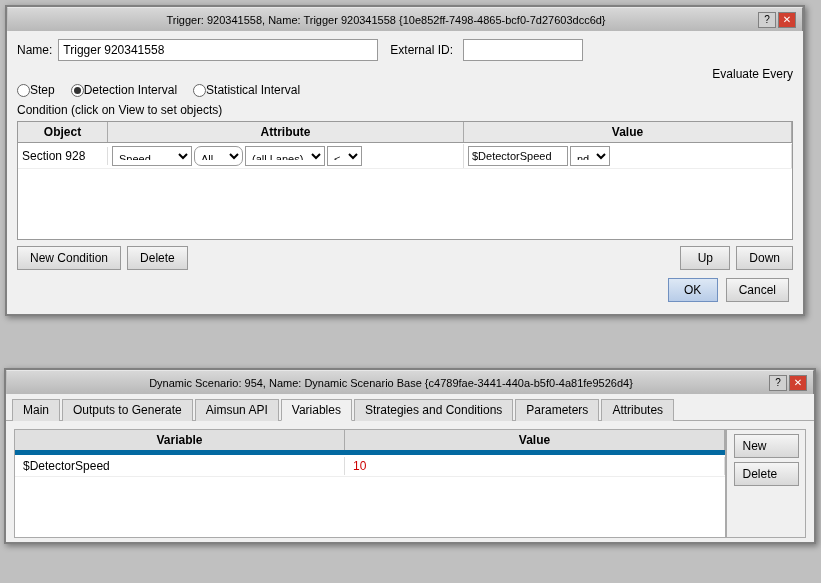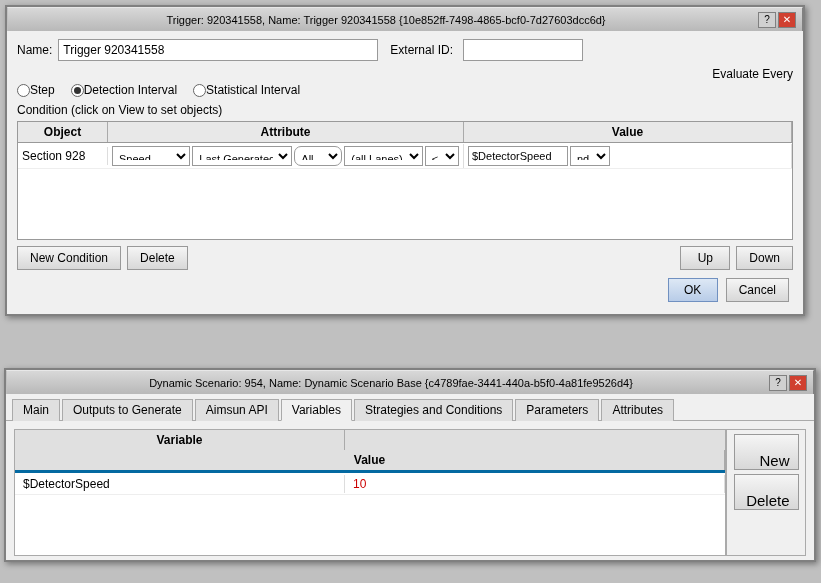--- a/index.html
+++ b/index.html
@@ -202,22 +202,21 @@
     .var-table-container {
       margin: 8px 8px 4px 8px;
       border: 1px solid #aaa;
       background: white;
       display: flex;
     }
     .var-table { flex: 1; }
     .var-th-row {
       display: flex;
       background: #e0e0e0;
-      border-bottom: 3px solid #0369a1;
-      flex-direction: column;
+      border-bottom: 5px solid #0369a1;
     }
     .var-th {
       padding: 3px 8px;
       font-size: 12px;
       font-weight: bold;
       text-align: center;
       border-right: 1px solid #aaa;
     }
     .var-th-var { width: 330px; }
     .var-th-val { flex: 1; }
@@ -244,25 +243,25 @@
       padding: 4px;
       width: 80px;
       background: #f0f0f0;
       border-left: 1px solid #aaa;
       align-items: center;
     }
     .var-btn {
       width: 65px;
       background: linear-gradient(to bottom, #f5f5f5, #d8d8d8);
       border: 1px solid #999;
-      padding: 17px 8px;
-      font-size: 15px;
+      padding: 3px 8px;
+      font-size: 12px;
       cursor: pointer;
       height: 24px;
-      text-align: right;
+      text-align: left;
     }
 
     .evaluate-label { font-size: 12px; margin-bottom: 2px; text-align: right; }
   </style>
 </head>
 <body>
 
 <div class="dialog dialog-top">
 
   <div class="title-bar">
@@ -308,23 +307,20 @@
         <div class="th th-attribute">Attribute</div>
         <div class="th th-value">Value</div>
       </div>
       <div class="table-row-data">
         <div class="td td-object">
           <span>Section 928</span>
         </div>
         <div class="td td-attribute">
           <select class="mini" style="width:80px;">
             <option>Speed</option>
-          </select>
-          <select class="mini" style="width:100px;">
-            <option>Last Generated</option>
           </select>
           <select class="mini" style="width:49px;border-radius:7px;">
             <option>All</option>
           </select>
           <select class="mini" style="width:80px;">
             <option>(all Lanes)</option>
           </select>
           <select class="mini" style="width:35px;">
             <option>&lt;</option>
           </select>

